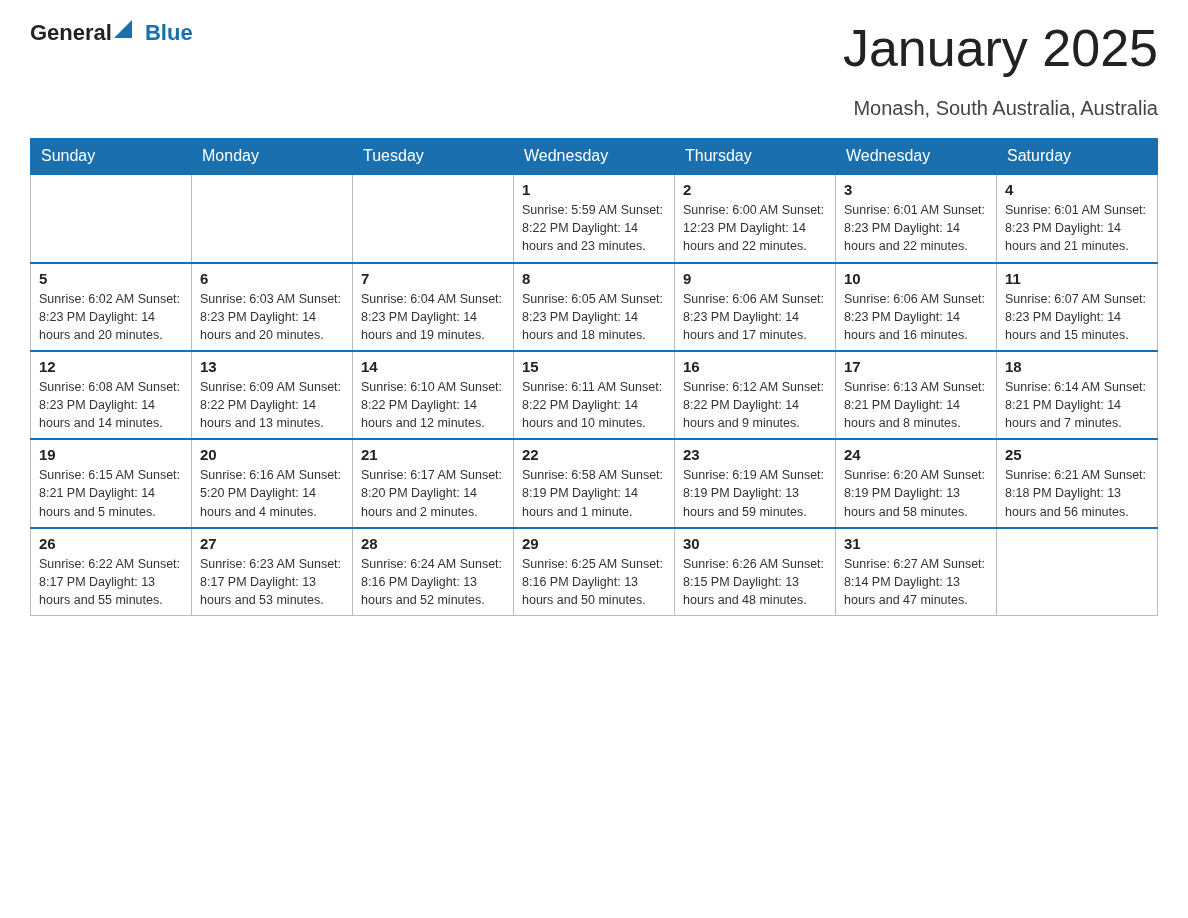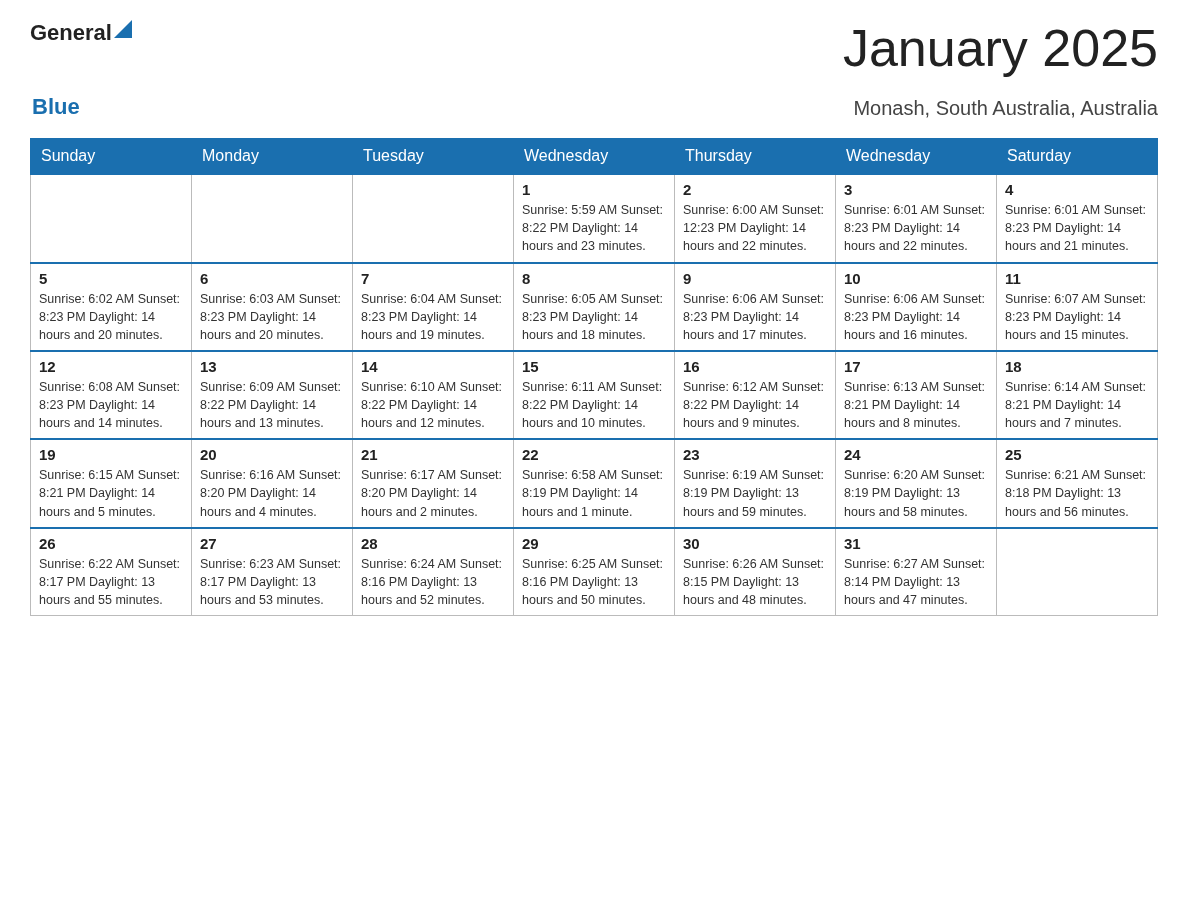--- a/index.html
+++ b/index.html
@@ -21,32 +21,31 @@
       align-items: center;
       gap: 4px;
     }
     .logo-text-general {
       font-size: 22px;
       font-weight: bold;
       color: #222;
     }
     .logo-wrapper {
       display: flex;
-      flex-direction: column;
-      gap: 48px;
+      flex-direction: row;
     }
     .logo-line1 {
       display: flex;
       align-items: center;
     }
     .logo-line2 {
       font-size: 22px;
       font-weight: bold;
       color: #1a6faf;
-      margin-left: 2px;
+      margin-left: 13px;
     }
     .title-block {
       text-align: right;
     }
     .page-title {
       font-size: 52px;
       font-weight: normal;
       color: #222;
       line-height: 1.1;
     }
@@ -274,21 +273,21 @@
         <td>
           <span class="day-number">19</span>
           <div class="day-info">Sunrise: 6:15 AM
 Sunset: 8:21 PM
 Daylight: 14 hours
 and 5 minutes.</div>
         </td>
         <td>
           <span class="day-number">20</span>
           <div class="day-info">Sunrise: 6:16 AM
-Sunset: 8:20 PM
+Sunset: 5:20 PM
 Daylight: 14 hours
 and 4 minutes.</div>
         </td>
         <td>
           <span class="day-number">21</span>
           <div class="day-info">Sunrise: 6:17 AM
 Sunset: 8:20 PM
 Daylight: 14 hours
 and 2 minutes.</div>
         </td>

